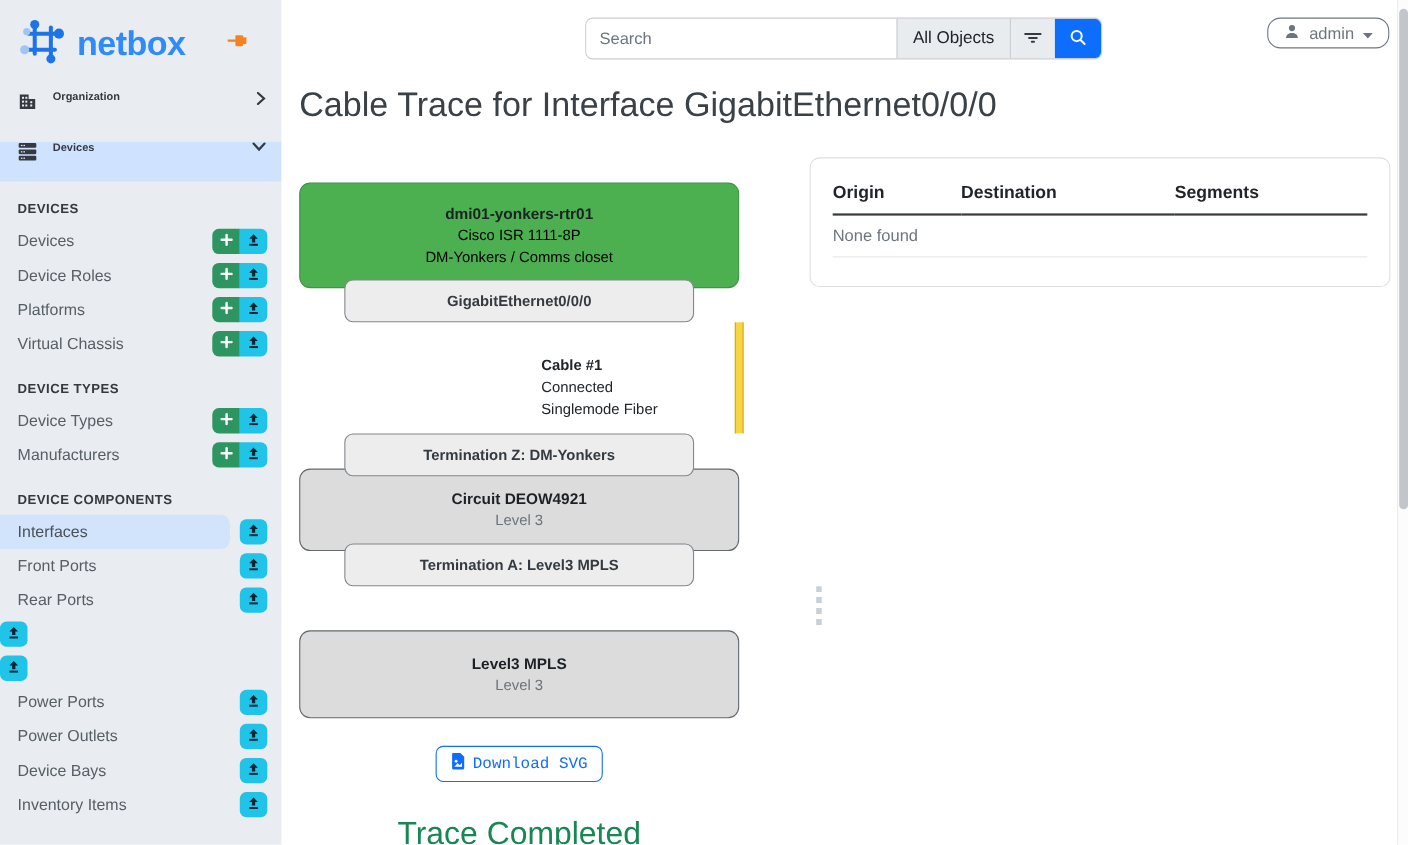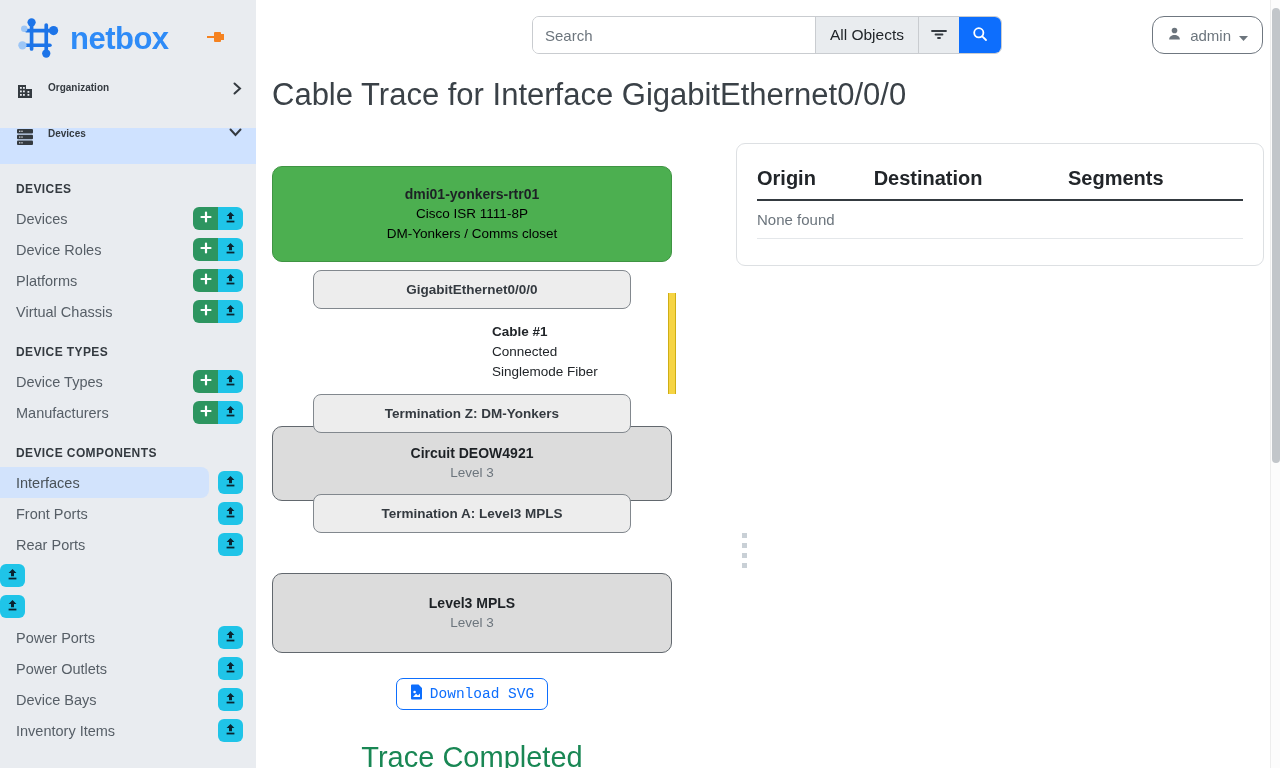--- a/index.html
+++ b/index.html
@@ -31,56 +31,56 @@
 
   
   main { flex:1; position:relative; background:#fff; overflow:hidden; }
   .topbar { position:relative; height:70px; }
   .search-group { position:absolute; left:276px; top:16px; width:470px; height:38px; display:flex; border:1px solid #c9ccd0; border-radius:7px; overflow:hidden; background:#fff; }
   .search-group input { flex:1; border:none; outline:none; padding:0 12px; font-size:15px; font-family:"Liberation Sans", sans-serif; color:#212529; }
   .search-group input::placeholder { color:#6c757d; }
   .scope { background:#e9ecef; border-left:1px solid #c9ccd0; display:flex; align-items:center; padding:0 14px; font-size:15.5px; color:#212529; cursor:pointer; white-space:nowrap; }
   .filter-btn { width:41px; background:#e9ecef; border:none; border-left:1px solid #c9ccd0; display:flex; align-items:center; justify-content:center; cursor:pointer; }
   .search-btn { width:42px; background:#0d6efd; border:none; display:flex; align-items:center; justify-content:center; cursor:pointer; }
-  .user-btn { position:absolute; right:7px; top:16px; height:38px; display:flex; align-items:center; gap:8px; background:#fff; border:1px solid #6f7780; border-radius:12px; padding:0 14px; font-size:15px; color:#6c757d; font-family:"Liberation Sans", sans-serif; cursor:pointer; }
+  .user-btn { position:absolute; right:7px; top:16px; height:28px; display:flex; align-items:center; gap:8px; background:#fff; border:1px solid #6f7780; border-radius:12px; padding:0 14px; font-size:15px; color:#6c757d; font-family:"Liberation Sans", sans-serif; cursor:pointer; }
 
   h1.page-title { margin:7px 0 0 16px; font-size:31px; font-weight:400; color:#3a4147; }
 
   .content-row { display:flex; align-items:flex-start; margin-top:30px; padding:0 6px 0 16px; }
   .trace-col { width:440px; flex:none; padding-top:23px; }
 
   
   .trace-diagram { position:relative; width:400px; height:487px; }
   .node { border-radius:10px; text-align:center; }
   .device-node { position:absolute; top:0; left:0; width:400px; height:96px; background:#4caf50; border:1px solid #3f9443; padding-top:17px; z-index:1; }
   .node-title { font-size:14px; font-weight:bold; color:#1d2125; line-height:20px; cursor:pointer; }
   .node-link { font-size:13.5px; color:#000000; line-height:20px; cursor:pointer; }
   .small-box { position:absolute; left:41px; width:318px; height:39px; background:#ededed; border:1px solid #82888e; border-radius:8px; text-align:center; line-height:37px; font-size:13.5px; font-weight:bold; color:#343a40; z-index:3; cursor:pointer; }
-  .giga { top:104px; }
+  .giga { top:88px; }
   .termz { top:228px; }
   .terma { top:328px; }
   .cable-line { position:absolute; left:396px; top:127px; width:8px; height:101px; background:#f6d443; border-left:1px solid #cfae15; border-right:1px solid #cfae15; z-index:0; }
   .cable-text { position:absolute; left:220px; top:156px; text-align:left; cursor:pointer; }
   .cable-name { font-size:13.5px; font-weight:bold; color:#212529; line-height:20px; }
   .cable-sub { font-size:13.5px; color:#212529; line-height:20px; }
   .big-box { position:absolute; left:0; width:400px; background:#dcdcdc; border:1px solid #62686e; z-index:2; cursor:pointer; }
   .circuit { top:260px; height:75px; padding-top:16px; }
   .l3 { top:407px; height:80px; padding-top:19px; }
   .node-sub { font-size:13.5px; color:#6c757d; line-height:20px; }
   .dotted-line { position:absolute; left:470px; top:367px; width:5px; height:39px; background:repeating-linear-gradient(to bottom,#c9d0d6 0 5px,transparent 5px 10px); z-index:0; }
 
   .dl-wrap { width:400px; text-align:center; margin-top:25px; }
   .dl-btn { display:inline-flex; align-items:center; gap:7px; background:#fff; border:1px solid #0d6efd; color:#0d6efd; border-radius:7px; padding:5px 13px; font-size:14.5px; font-family:Liberation Mono, monospace; cursor:pointer; }
   .trace-status { width:400px; text-align:center; margin-top:31px; font-size:29px; color:#198754; }
 
   
   .card { flex:1; margin-left:24px; border:1px solid #dde0e3; border-radius:9px; padding:17px 20px 26px 20px; background:#fff; }
   .card h2 { font-size:20px; font-weight:400; color:#343a40; margin-bottom:19px; }
   .card table { width:100%; border-collapse:collapse; }
-  .card th { text-align:left; font-size:20px; font-weight:bold; color:#212529; padding:6px 0 9px 0; border-bottom:2px solid #343a40; }
+  .card th { text-align:left; font-size:16px; font-weight:bold; color:#212529; padding:6px 0 9px 0; border-bottom:2px solid #343a40; }
   .card td { font-size:15px; color:#6c757d; padding:10px 0; border-bottom:1px solid #e4e7ea; }
   .th-origin { width:24%; } .th-dest { width:40%; } .th-seg { width:36%; }
 
   
   .scrollbar { width:10px; flex:none; background:#fcfcfc; border-left:1px solid #ededed; position:relative; }
   .scroll-thumb { position:absolute; top:8px; left:1px; width:8px; height:455px; background:#c2c6ca; border-radius:4px; cursor:pointer; }
 </style>
 </head>
 <body>
 

